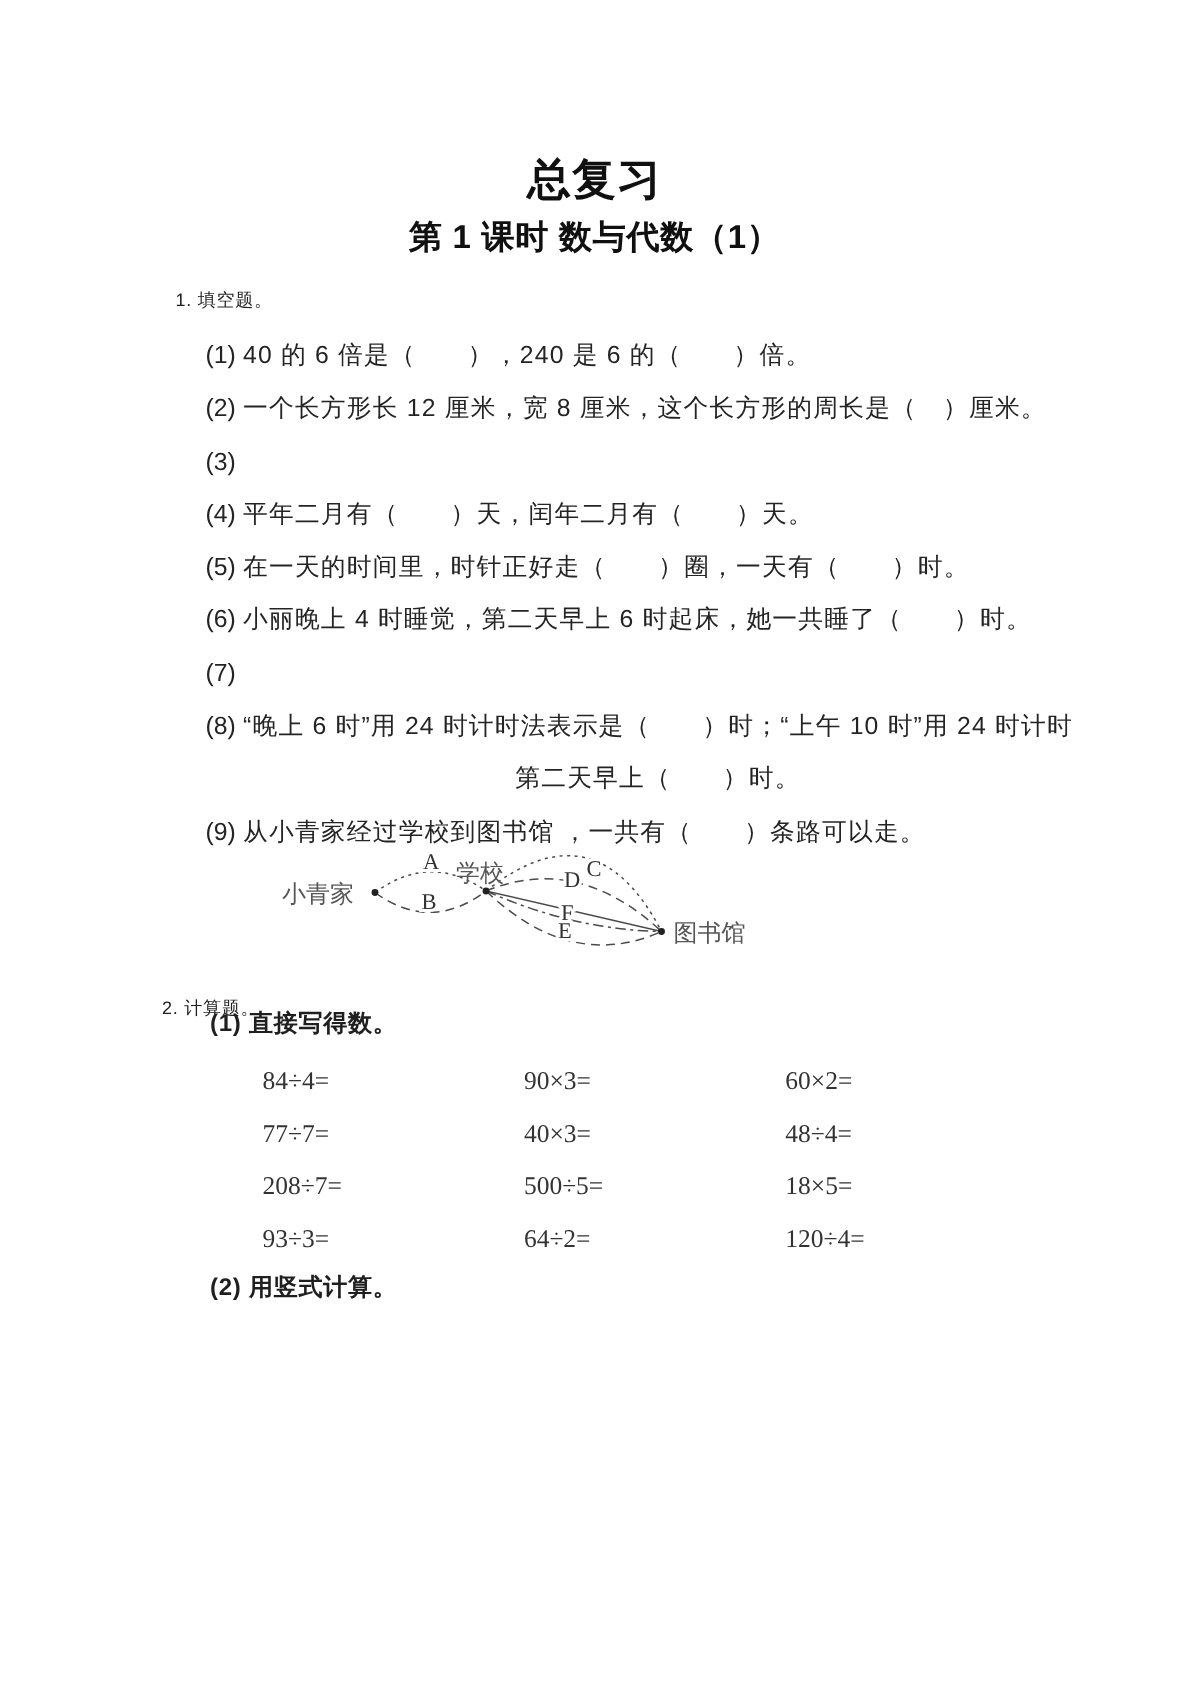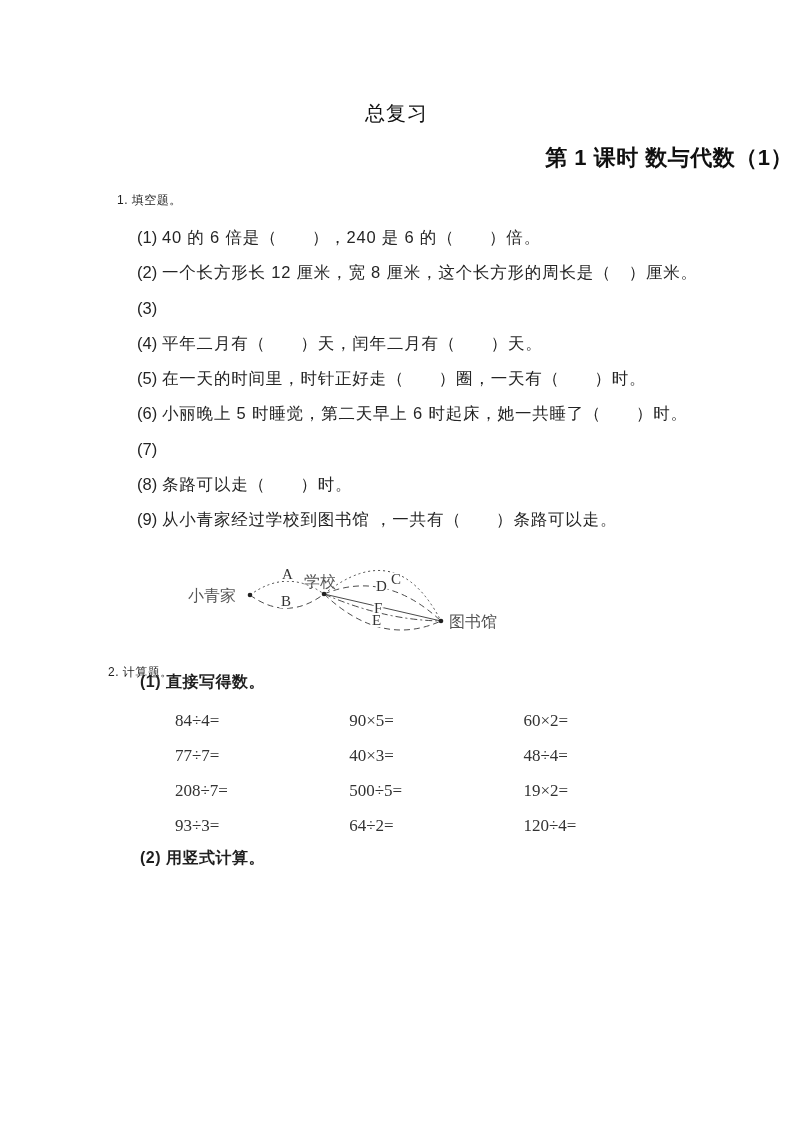--- a/index.html
+++ b/index.html
@@ -10,30 +10,30 @@
     background: #ffffff;
     font-family: "Liberation Sans", sans-serif;
     color: #222;
     overflow: hidden;
   }
   .doc-title {
     position: absolute;
     top: 100px; left: 0; width: 100%;
     margin: 0;
     text-align: center;
-    font-size: 20px;
-    font-weight: normal;
+    font-size: 29px;
+    font-weight: bold;
     color: #101010;
     letter-spacing: 1px;
   }
   .doc-subtitle {
     position: absolute;
     top: 143px; left: 0; width: 100%;
     margin: 0;
-    text-align: right;
+    text-align: center;
     font-size: 22px;
     font-weight: bold;
     color: #101010;
     letter-spacing: 0.5px;
   }
   .sec-head {
     position: absolute;
     font-size: 12px;
     letter-spacing: 0.5px;
     color: #1f1f1f;
@@ -120,29 +120,30 @@
     <div class="item">
       <span class="no">(4)</span>
       <span class="txt">平年二月有（　　）天，闰年二月有（　　）天。</span>
     </div>
     <div class="item">
       <span class="no">(5)</span>
       <span class="txt">在一天的时间里，时针正好走（　　）圈，一天有（　　）时。</span>
     </div>
     <div class="item">
       <span class="no">(6)</span>
-      <span class="txt">小丽晚上 5 时睡觉，第二天早上 6 时起床，她一共睡了（　　）时。</span>
+      <span class="txt">小丽晚上 4 时睡觉，第二天早上 6 时起床，她一共睡了（　　）时。</span>
     </div>
     <div class="item">
       <span class="no">(7)</span>
     </div>
     <div class="item">
       <span class="no">(8)</span>
       <span class="txt">
-        <span class="ln">条路可以走（　　）时。</span>
+        <span class="ln">“晚上 6 时”用 24 时计时法表示是（　　）时；“上午 10 时”用 24 时计时</span>
+        <span class="ln">第二天早上（　　）时。</span>
       </span>
     </div>
     <div class="item">
       <span class="no">(9)</span>
       <span class="txt">从小青家经过学校到图书馆 ，一共有（　　）条路可以走。</span>
     </div>
   </div>
 
   <svg class="diagram" width="320" height="100" viewBox="0 0 320 100" xmlns="http://www.w3.org/2000/svg">
     <path d="M65,39 Q102,12 139,38" stroke-dasharray="2,3"></path>
@@ -166,32 +167,32 @@
     <text class="route-letter" x="187" y="69">E</text>
   </svg>
 
   <div class="sec-head s2">2. 计算题。</div>
 
   <div class="sub-label sub1">(1) 直接写得数。</div>
 
   <div class="grid g1">
     <div class="grid-row">
       <span class="cell">84÷4=</span>
-      <span class="cell">90×5=</span>
+      <span class="cell">90×3=</span>
       <span class="cell">60×2=</span>
     </div>
     <div class="grid-row">
       <span class="cell">77÷7=</span>
       <span class="cell">40×3=</span>
       <span class="cell">48÷4=</span>
     </div>
     <div class="grid-row">
       <span class="cell">208÷7=</span>
       <span class="cell">500÷5=</span>
-      <span class="cell">19×2=</span>
+      <span class="cell">18×5=</span>
     </div>
     <div class="grid-row">
       <span class="cell">93÷3=</span>
       <span class="cell">64÷2=</span>
       <span class="cell">120÷4=</span>
     </div>
   </div>
 
   <div class="sub-label sub2">(2) 用竖式计算。</div>
 

